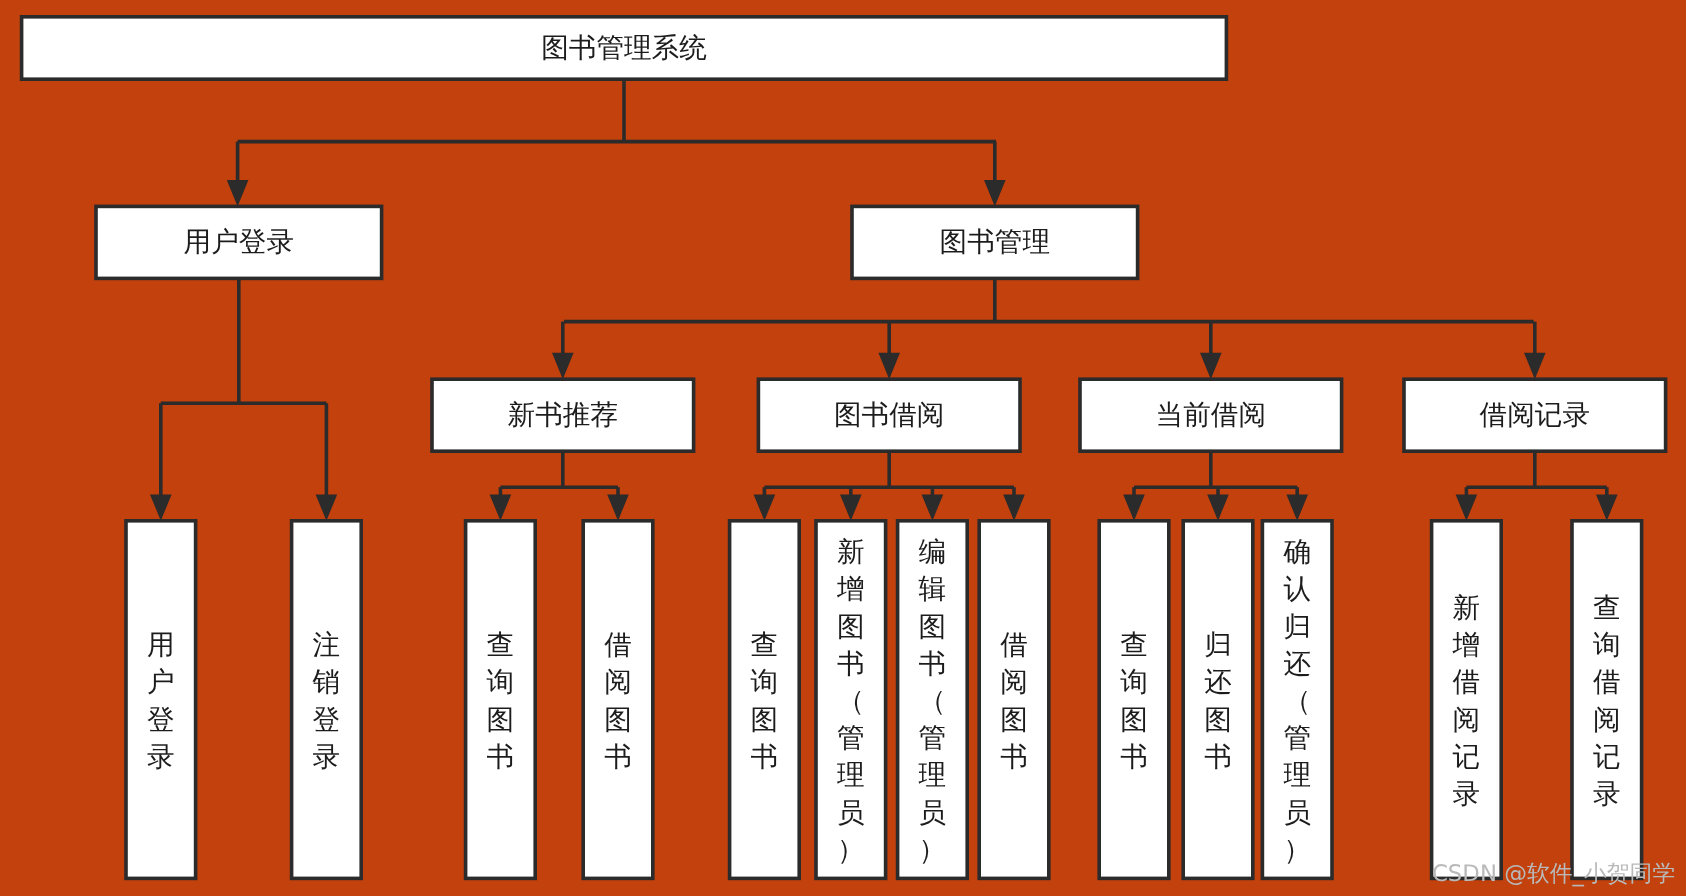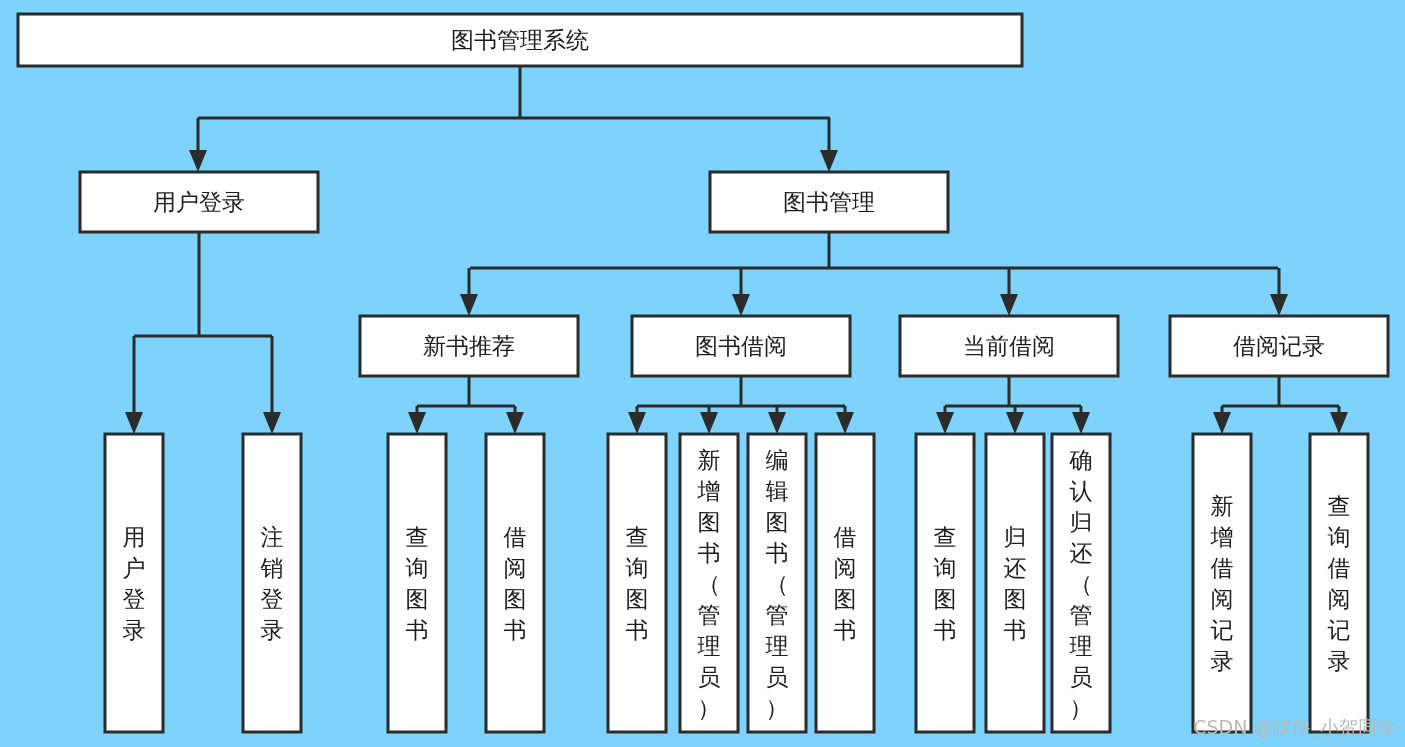--- a/index.html
+++ b/index.html
@@ -11,21 +11,21 @@
   body {
     font-family: "DejaVu Sans", "Liberation Sans", sans-serif;
     width: 1405px;
     height: 747px;
     overflow: hidden;
   }
   #diagram-root {
     position: relative;
     width: 1405px;
     height: 747px;
-    background: #7dd3fc;
+    background: #c2410c;
   }
   svg#chart-svg {
     position: absolute;
     top: 0;
     left: 0;
     width: 1405px;
     height: 747px;
     display: block;
   }
   .node-box {

